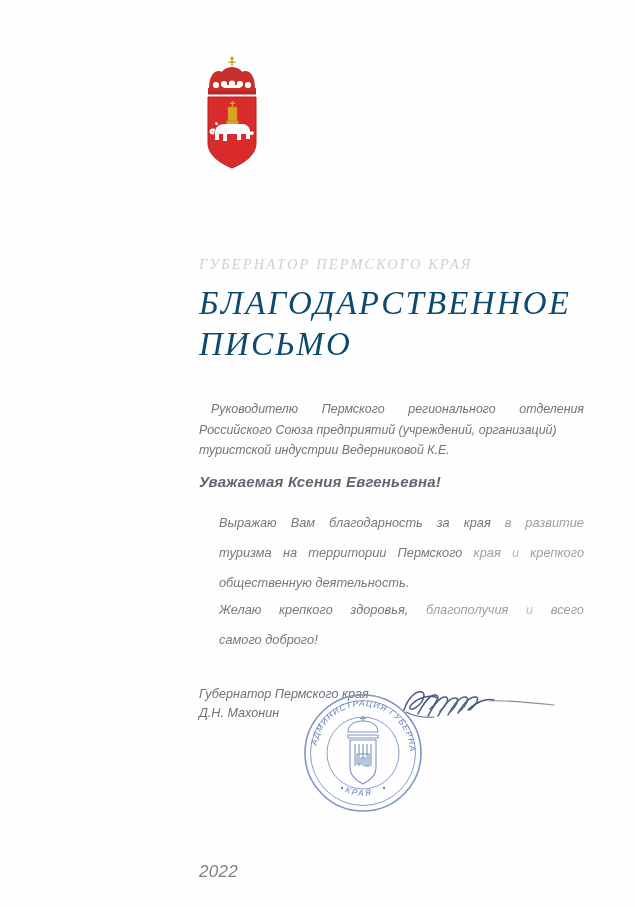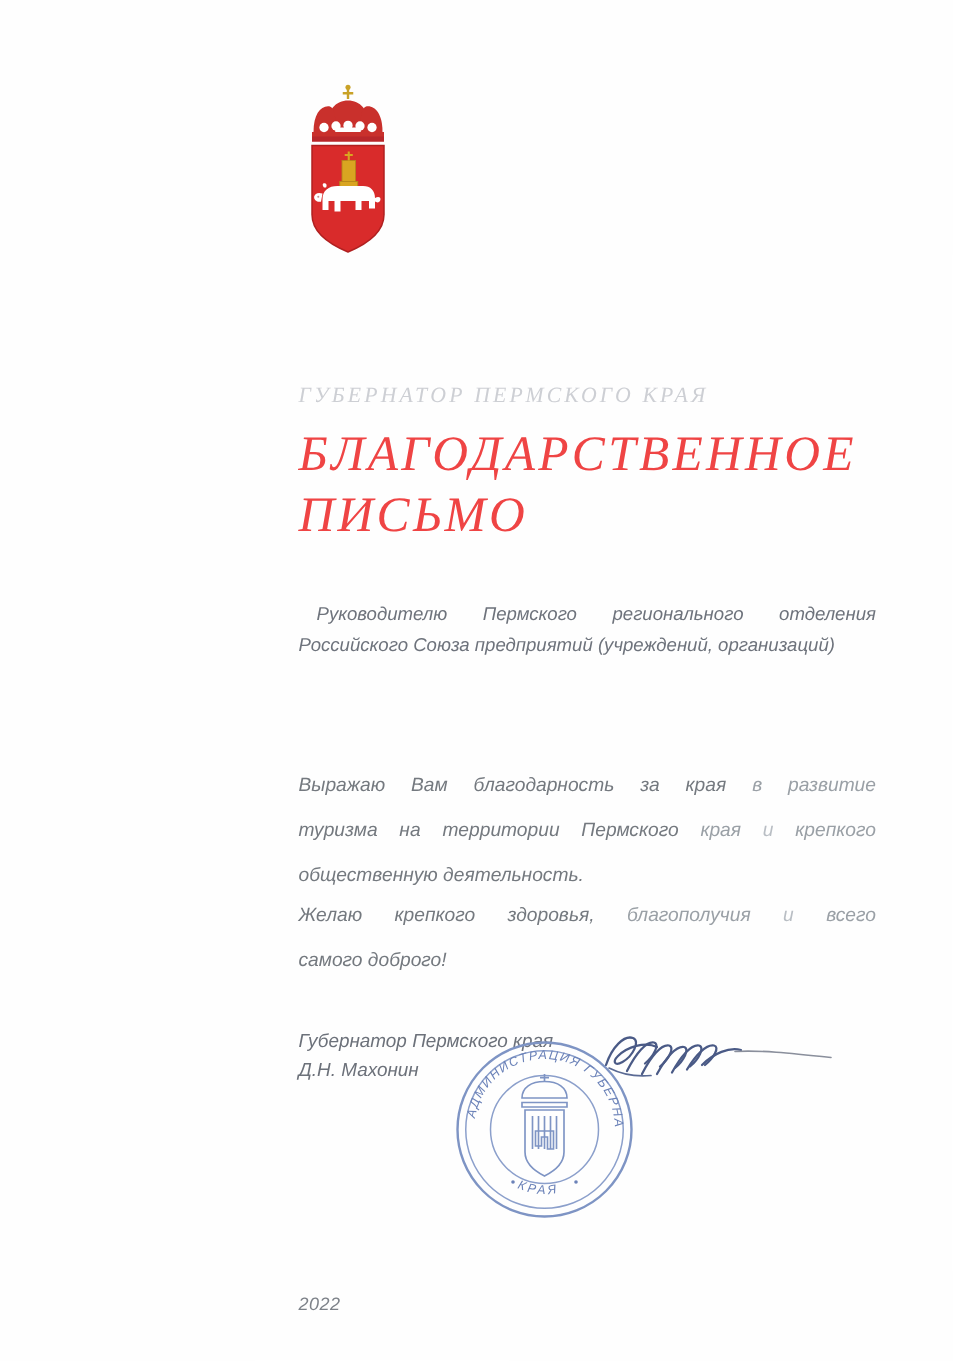--- a/index.html
+++ b/index.html
@@ -46,21 +46,21 @@
 
   .doc-title {
     position: absolute;
     left: 199px;
     top: 283px;
     width: 400px;
     font-family: "Liberation Serif", serif;
     font-size: 33px;
     line-height: 41px;
     letter-spacing: 2.2px;
-    color: #ef4444;
+    color: #0c4a6e;
     font-variant: small-caps;
     text-transform: uppercase;
   }
   .doc-title .t-line2 { display: block; }
 
   
   .addressee {
     position: absolute;
     left: 199px;
     top: 399px;
@@ -96,20 +96,21 @@
     font-size: 12.8px;
     line-height: 30px;
     color: #74797f;
     text-align: justify;
   }
   .para-1 { top: 508px; }
   .para-2 { top: 595px; }
   .para .row {
     display: flex;
     justify-content: space-between;
+    margin-left: 20px;
   }
   .para .row.last { display: block; }
   .para .w-dim { color: #9aa0a6; }
   .para .w-dimmer { color: #b9bec4; }
 
   
   .sign-block {
     position: absolute;
     left: 199px;
     top: 685px;
@@ -138,21 +139,21 @@
     width: 160px;
     height: 58px;
   }
   .signature svg { display: block; width: 160px; height: 58px; }
 
   
   .year {
     position: absolute;
     left: 199px;
     top: 862px;
-    font-size: 12px;
+    font-size: 17px;
     color: #7d8289;
     letter-spacing: 0.3px;
   }
 </style>
 </head>
 <body>
 
 <div class="page">
 
   <div class="emblem-wrap">
@@ -205,22 +206,24 @@
   </div>
 
   <div class="addressee">
     <span class="ln l1">
       <span>Руководителю</span>
       <span>Пермского</span>
       <span>регионального</span>
       <span>отделения</span>
     </span>
     <span class="ln">Российского Союза предприятий (учреждений, организаций)</span>
-  </div>
-
+    <span class="ln">туристской индустрии Ведерниковой К.Е.</span>
+  </div>
+
+  <div class="salutation">Уважаемая Ксения Евгеньевна!</div>
 
   <div class="para para-1">
     <span class="row">
       <span>Выражаю</span>
       <span>Вам</span>
       <span>благодарность</span>
       <span>за</span>
       <span>края</span>
       <span class="w-dim">в</span>
       <span class="w-dim">развитие</span>

